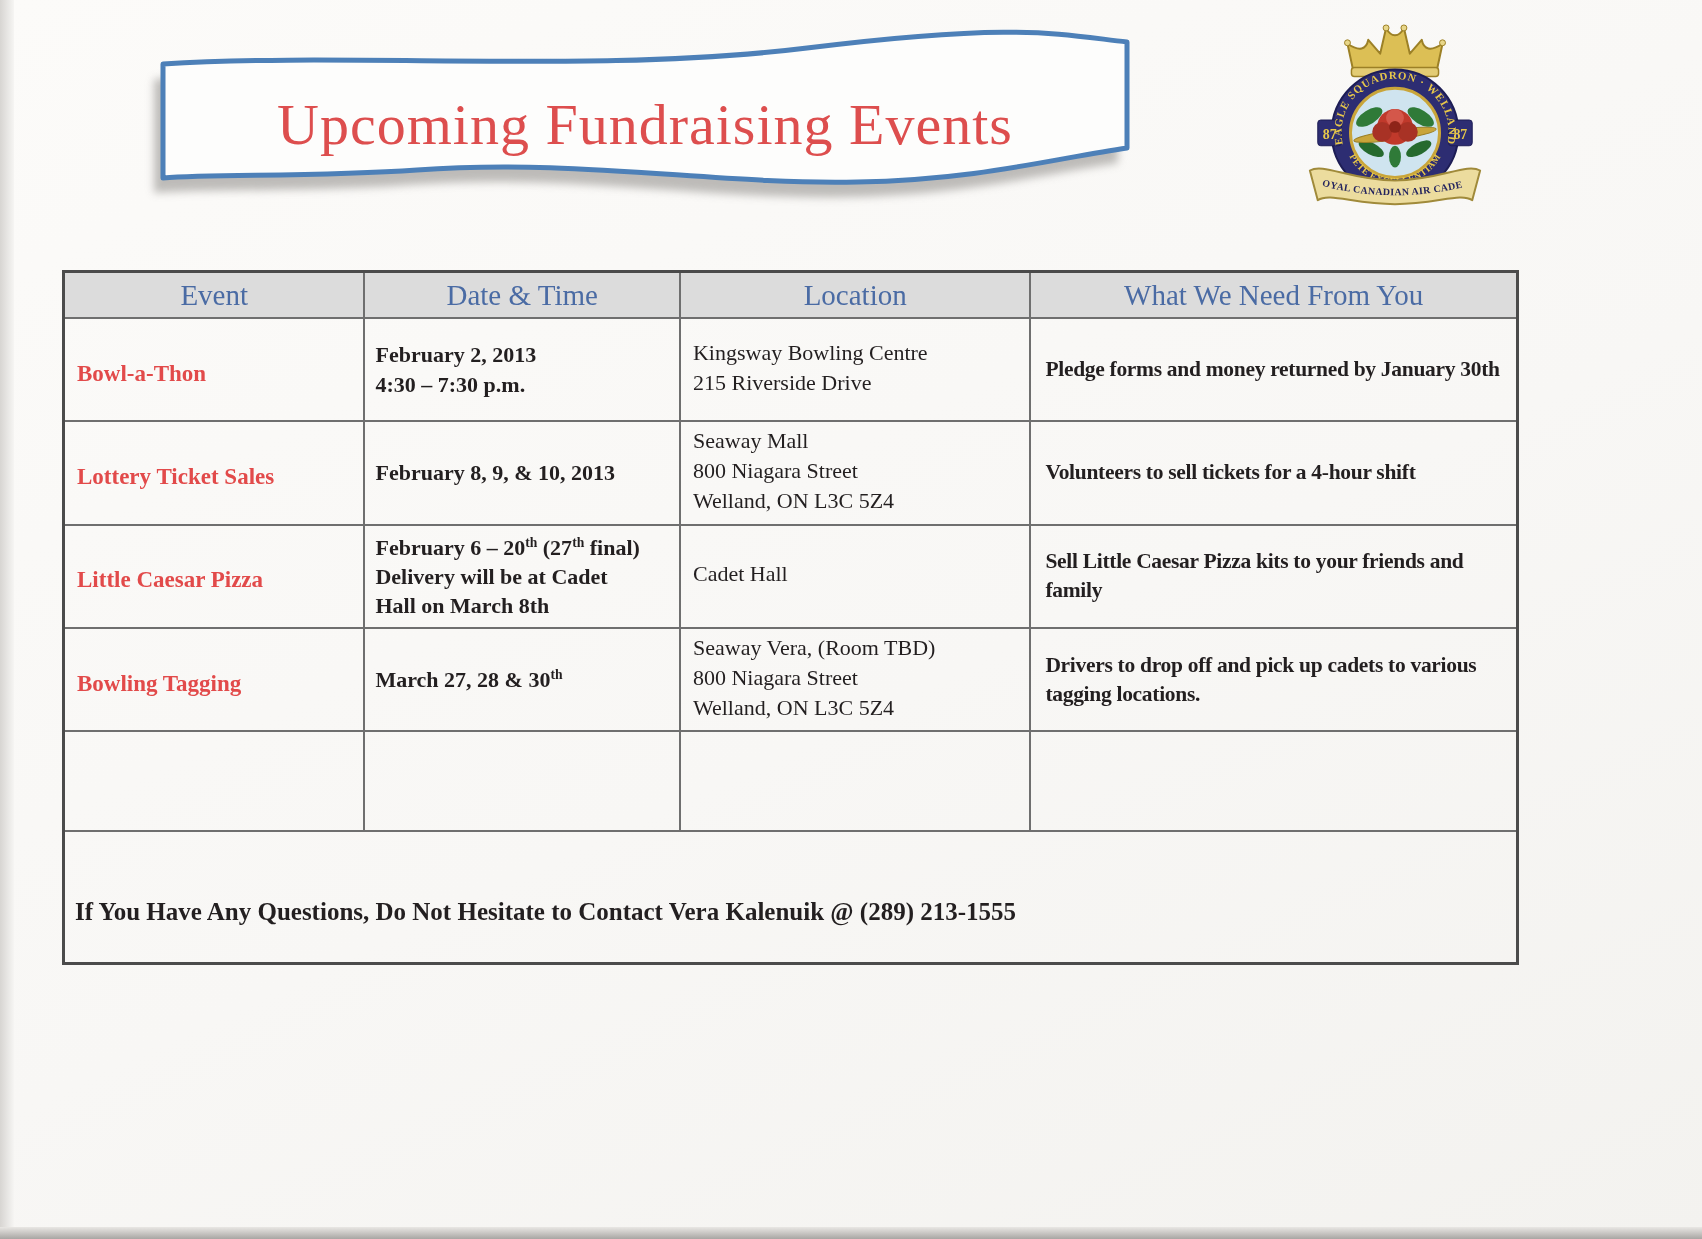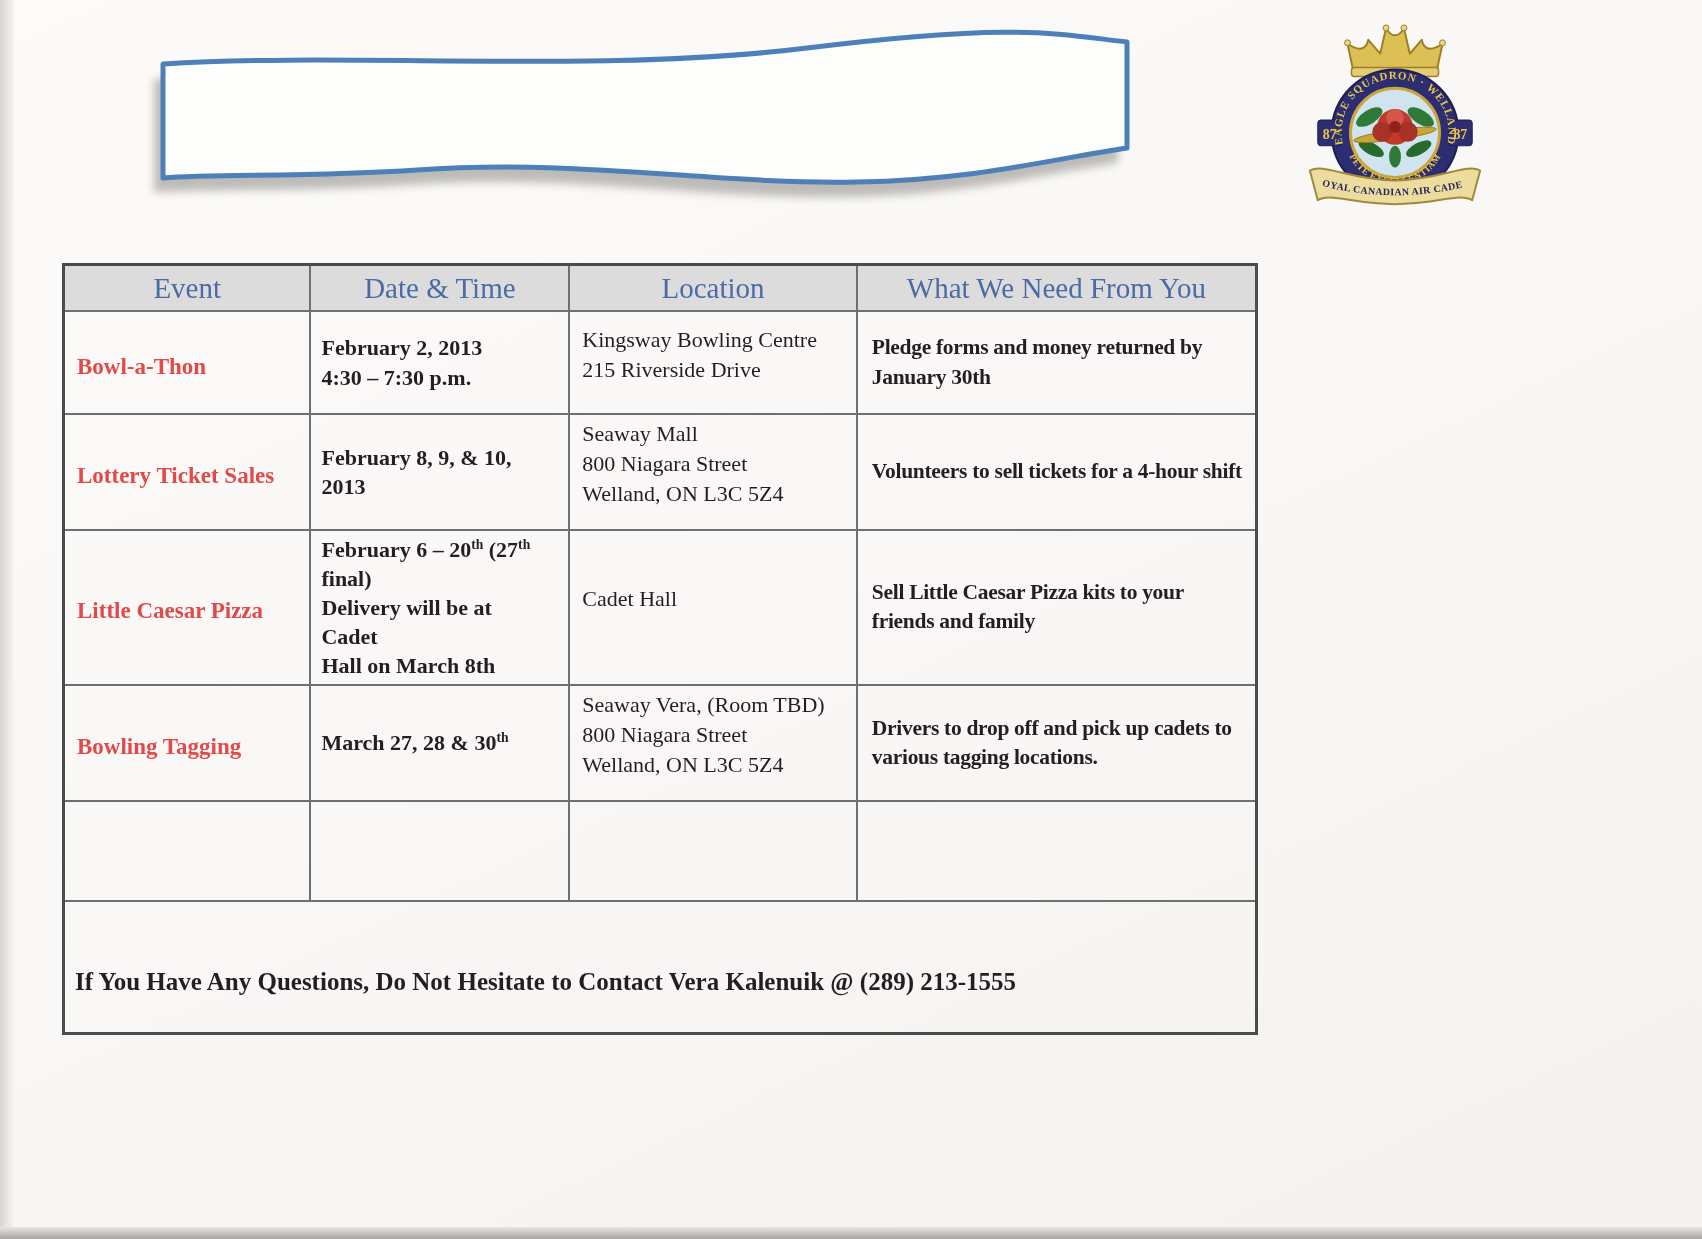--- a/index.html
+++ b/index.html
@@ -28,21 +28,21 @@
     position:absolute;left:0;top:66px;width:100%;
     text-align:center;font-size:58px;line-height:1;
     color:var(--title-red,#dd4e4e);
     letter-spacing:1px;
   }
 
   
   .crest{position:absolute;left:1296px;top:16px;width:198px;height:208px;}
 
   
-  .table-wrap{position:absolute;left:62px;top:263px;width:1196px;}
+  .table-wrap{position:absolute;left:62px;top:270px;width:1457px;}
   table.events{
     width:100%;border-collapse:collapse;table-layout:fixed;
     border:3px solid #4b4b4b;
   }
   table.events td, table.events th{
     border:2px solid var(--border,#6f6f6f);
     vertical-align:middle;
     overflow:hidden;
   }
   th.c-h{
@@ -53,21 +53,21 @@
     text-align:center;
   }
   tbody.rows tr{height:103px;}
   tbody.rows tr.empty-row{height:100px;}
   td.c-event{
     color:var(--event-red,#e24a4a);
     font-weight:bold;font-size:23px;
     padding:12px 8px 4px 12px;
   }
   td.c-date{font-weight:bold;font-size:22px;padding:4px 16px 4px 10px;color:var(--body-text,#231f20);line-height:1.32;}
-  td.c-loc{font-weight:normal;font-size:22px;padding:4px 6px 20px 12px;color:var(--body-text,#231f20);line-height:1.36;}
+  td.c-loc{font-weight:normal;font-size:22px;padding:4px 6px 8px 12px;color:var(--body-text,#231f20);line-height:1.36;}
   td.c-need{font-weight:bold;font-size:21.5px;letter-spacing:-0.3px;padding:4px 4px 4px 14px;color:var(--body-text,#231f20);line-height:1.35;margin-top:16px;}
   td.c-footer{
     height:100px;vertical-align:top;
     font-weight:bold;font-size:25px;color:var(--body-text,#231f20);
     padding:30px 10px 0 10px;
   }
   .sup{vertical-align:super;font-size:0.62em;}
   .line{min-height:1em;}
 </style>
 </head>
@@ -81,20 +81,21 @@
       <defs>
         <filter id="softBlur" x="-20%" y="-20%" width="140%" height="140%">
           <feGaussianBlur stdDeviation="4"></feGaussianBlur>
         </filter>
       </defs>
       <path d="M6,34 C 200,22 440,44 650,18 S 900,4 970,12 L 970,118
                C 900,128 820,150 700,152 C 560,155 420,128 260,140 C 160,147 60,144 6,148 Z" transform="translate(-9,15)" fill="#aeaca9" opacity="0.8" filter="url(#softBlur)"></path>
       <path d="M6,34 C 200,22 440,44 650,18 S 900,4 970,12 L 970,118
                C 900,128 820,150 700,152 C 560,155 420,128 260,140 C 160,147 60,144 6,148 Z" fill="#fdfdfc" stroke="#4d80b8" stroke-width="5" stroke-linejoin="round"></path>
     </svg>
+    <div class="banner-title">Upcoming Fundraising Events</div>
   </div>
 
   <div class="crest">
     <svg width="198" height="208" viewBox="0 0 200 210">
       <defs>
         <path id="arcTop" d="M 48,132 A 54,54 0 1 1 152,132"></path>
         <path id="arcBot" d="M 55,144 A 52,52 0 0 0 145,144"></path>
         <path id="ribArc" d="M 28,172 Q 100,190 172,172"></path>
       </defs>
 

